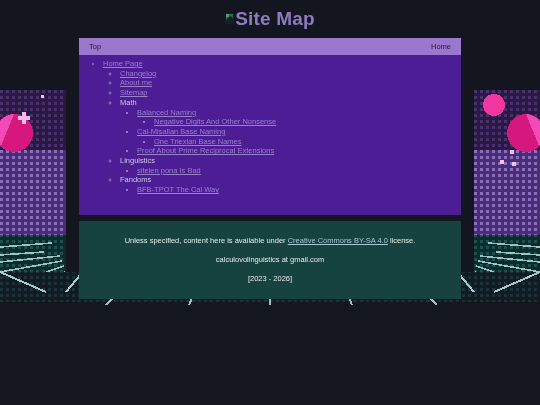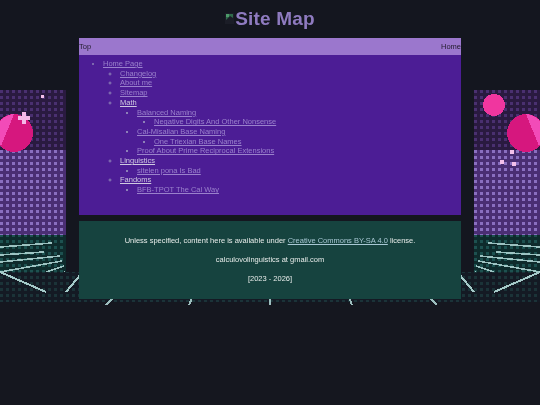--- a/index.html
+++ b/index.html
@@ -54,21 +54,21 @@
 
   
   #navbar {
     margin: 0 auto;
     width: 382px;
     height: 17px;
     background: #9b77cd;
     display: flex;
     align-items: center;
     justify-content: space-between;
-    padding: 0 0;
+    padding: 0 10px;
     box-sizing: border-box;
   }
   #navbar a, #navbar span {
     color: #221c2e;
     font-size: 7.5px;
     text-decoration: none;
     line-height: 1;
   }
 
   
@@ -104,21 +104,20 @@
   }
   ul.tree li::marker { color: #8d80b8; }
   ul.tree a {
     color: #9a81cc;
     text-decoration: underline;
     font-size: 7.5px;
   }
   ul.tree .plain {
     color: #cfc9e0;
     font-size: 7.5px;
-    text-decoration: underline;
   }
 
   
   #footer {
     margin: 6px auto 4px auto;
     width: 382px;
     background: #16433f;
     box-sizing: border-box;
     padding: 10px 0 11px 0;
     text-align: center;

